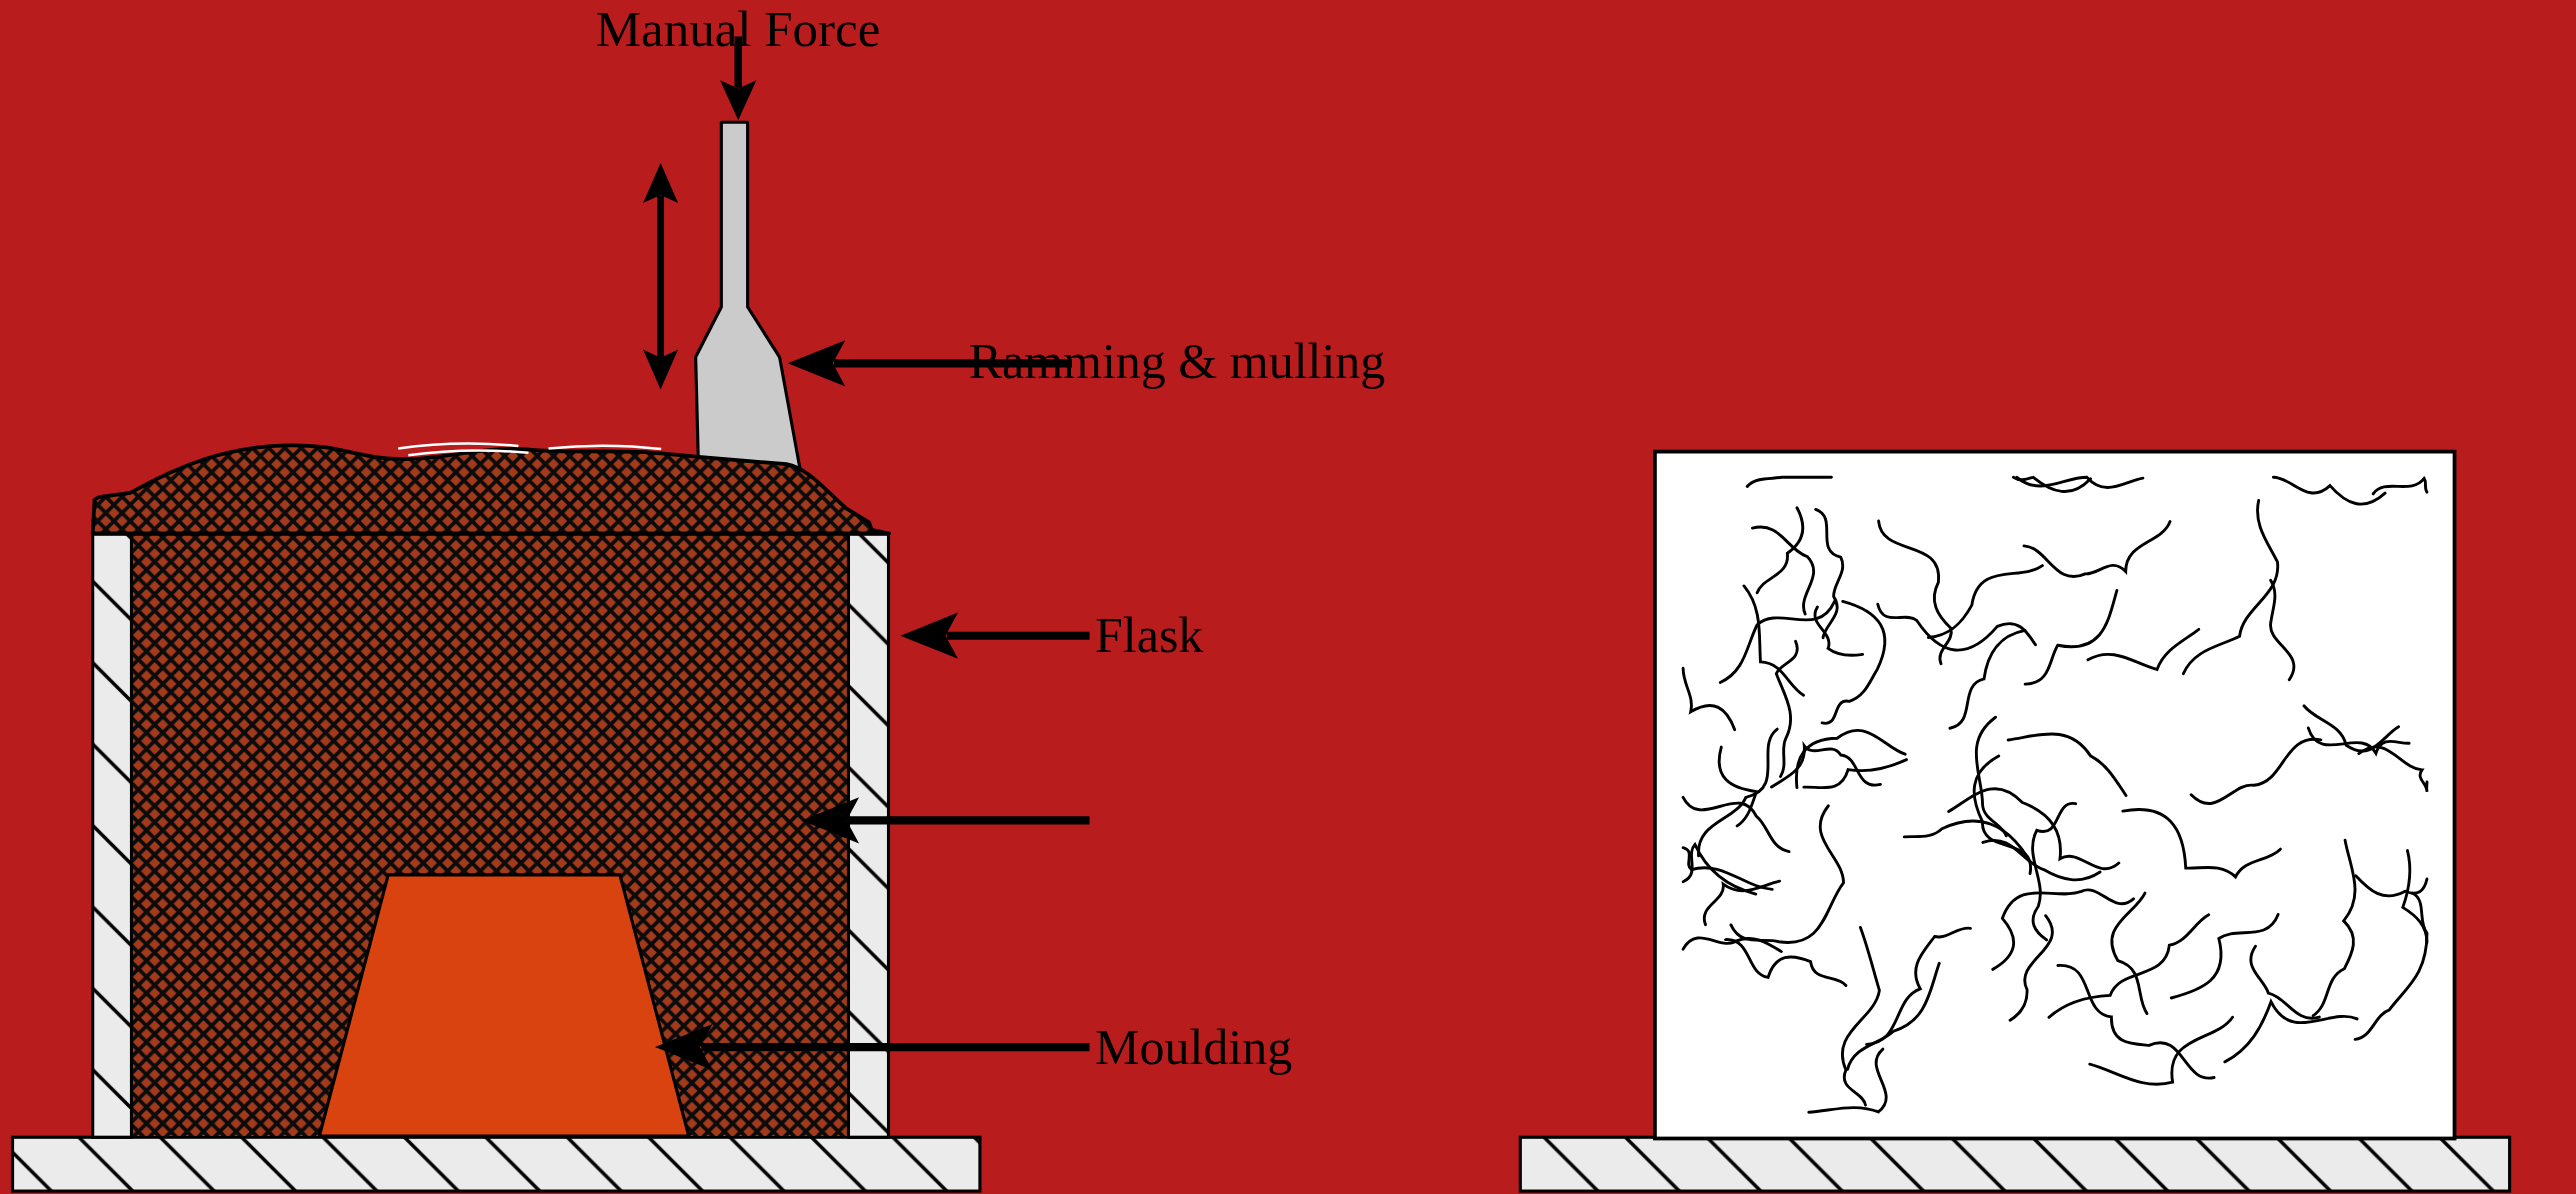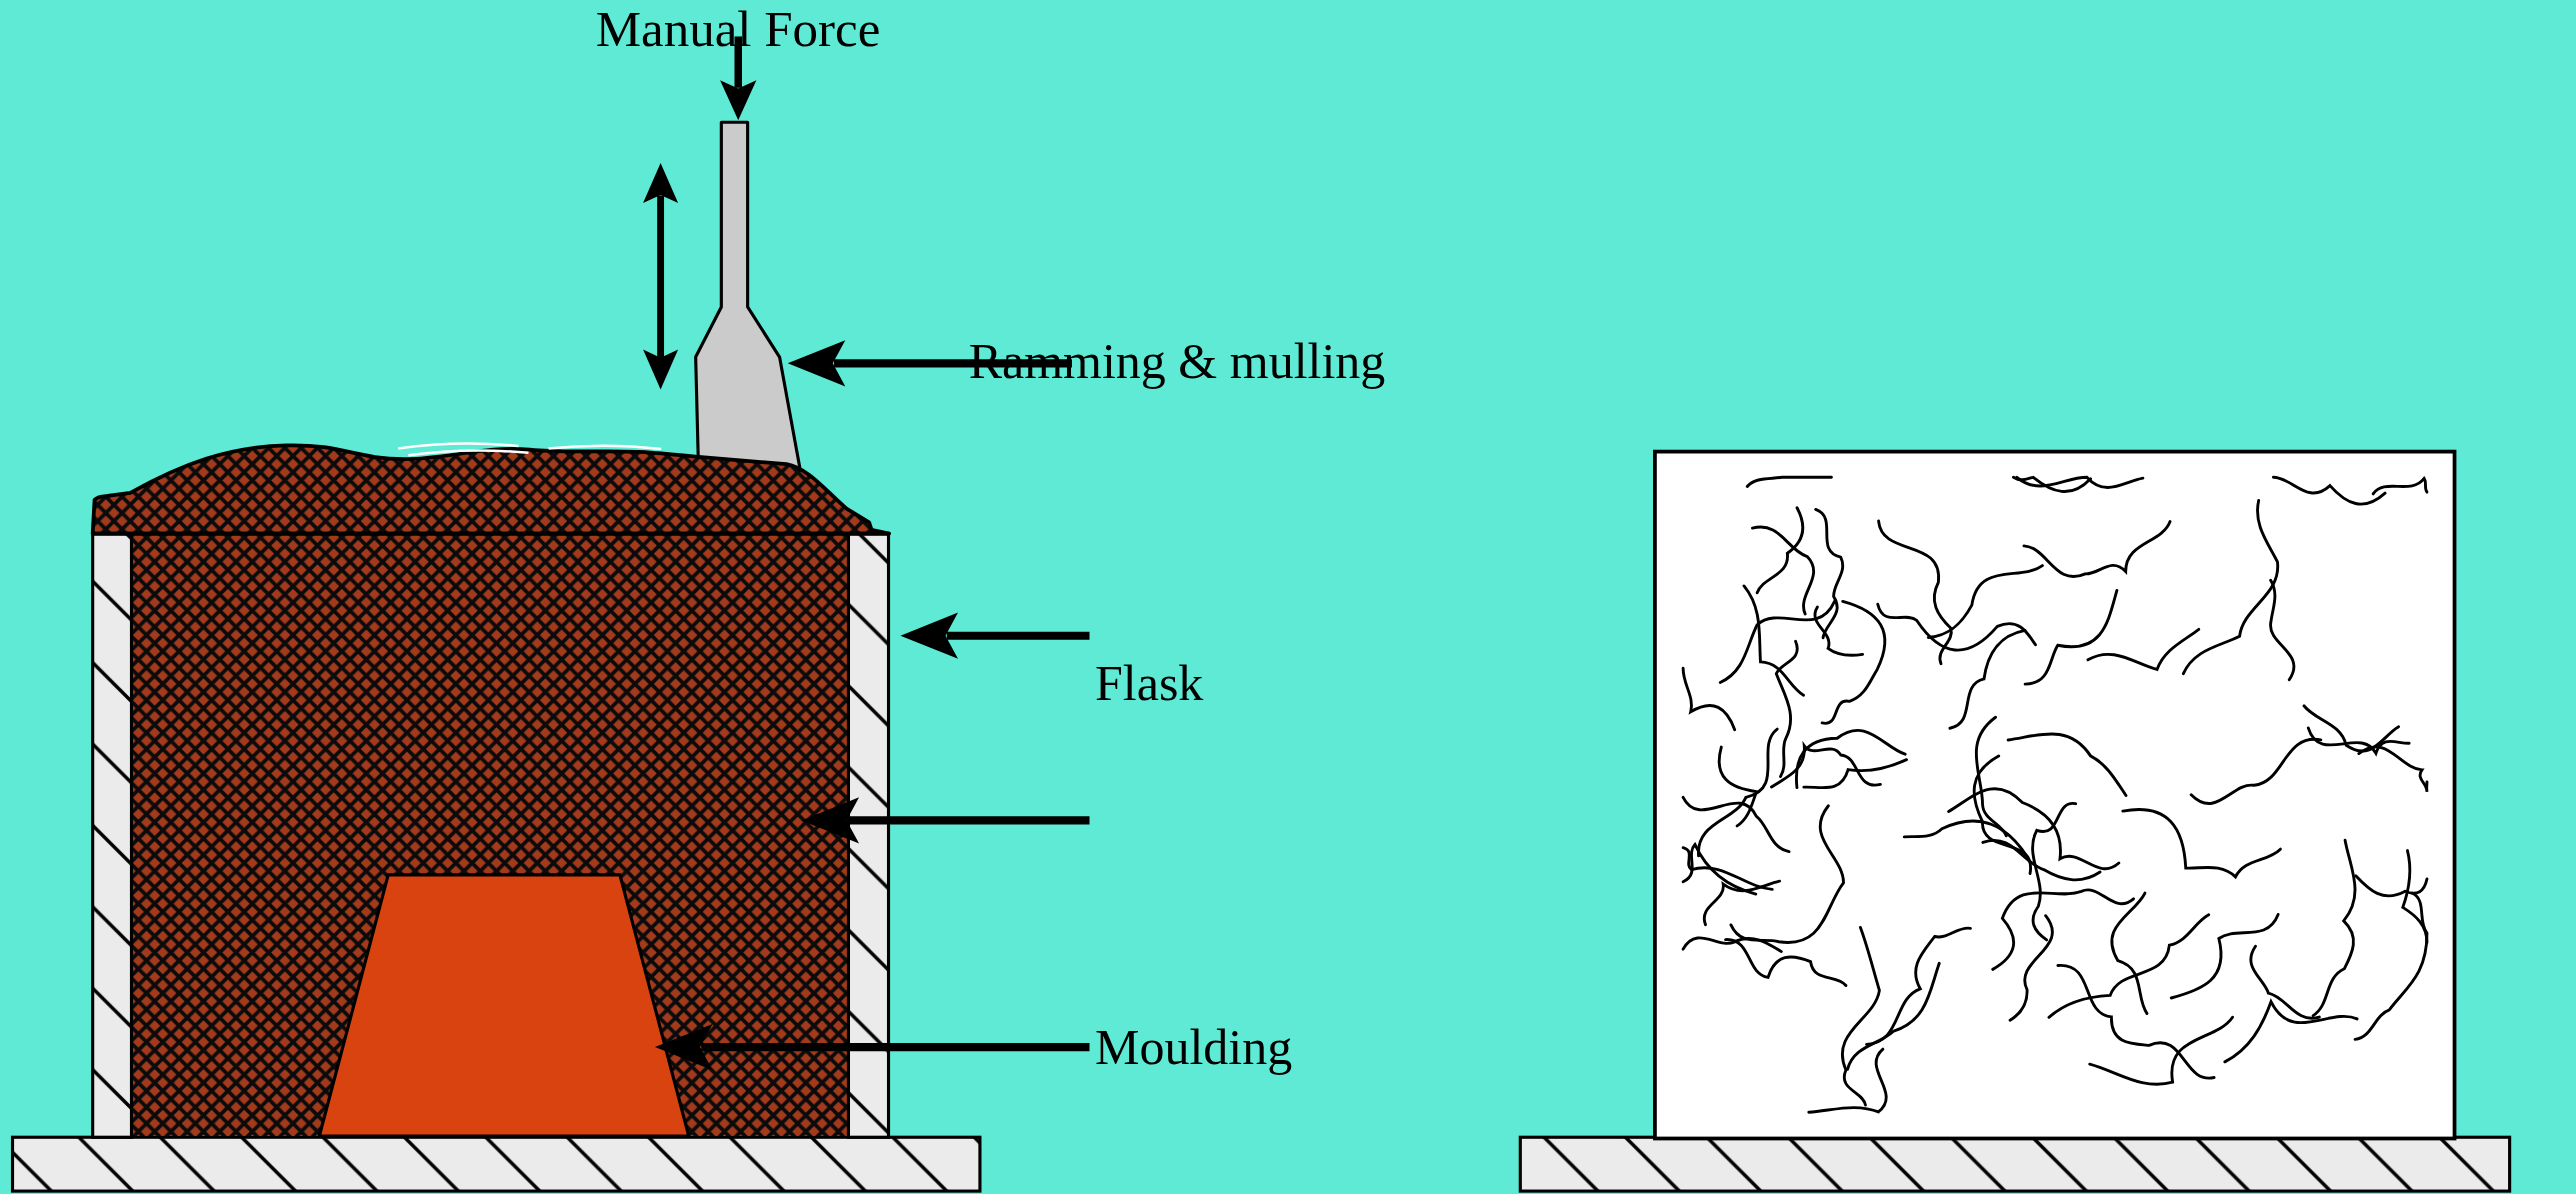--- a/index.html
+++ b/index.html
@@ -6,21 +6,21 @@
   html, body {
     margin: 0;
     padding: 0;
     background: #ffffff;
     font-family: "Liberation Serif", "DejaVu Serif", serif;
   }
   .stage {
     position: relative;
     width: 2576px;
     height: 1195px;
-    background: #5eead4;
+    background: #b91c1c;
     overflow: hidden;
   }
   .stage svg.diagram {
     position: absolute;
     left: 0;
     top: 0;
   }
   .label {
     position: absolute;
     color: #000000;
@@ -194,18 +194,18 @@
         </g>
     </g>
   </svg>
 
   <div class="label centered" id="manual-force-label" style="left:738px; top:0px;">Manual Force</div>
 
   <div class="label centered" id="ramming-label" style="left:1177px; top:297px;">
     <div>Ramming &amp; mulling</div>
   </div>
 
-  <div class="label" style="left:1095px; top:606px;margin-top:48px;">Flask</div>
+  <div class="label" style="left:1095px; top:606px;">Flask</div>
 
 
   <div class="label" style="left:1095px; top:1018px;">Moulding</div>
 </div>
 
 
 </body></html>

